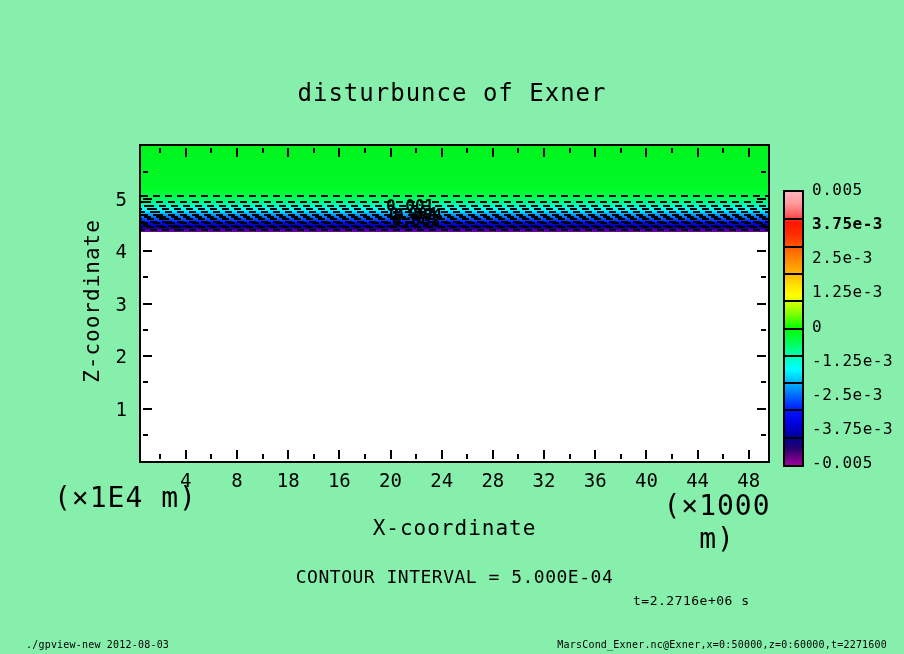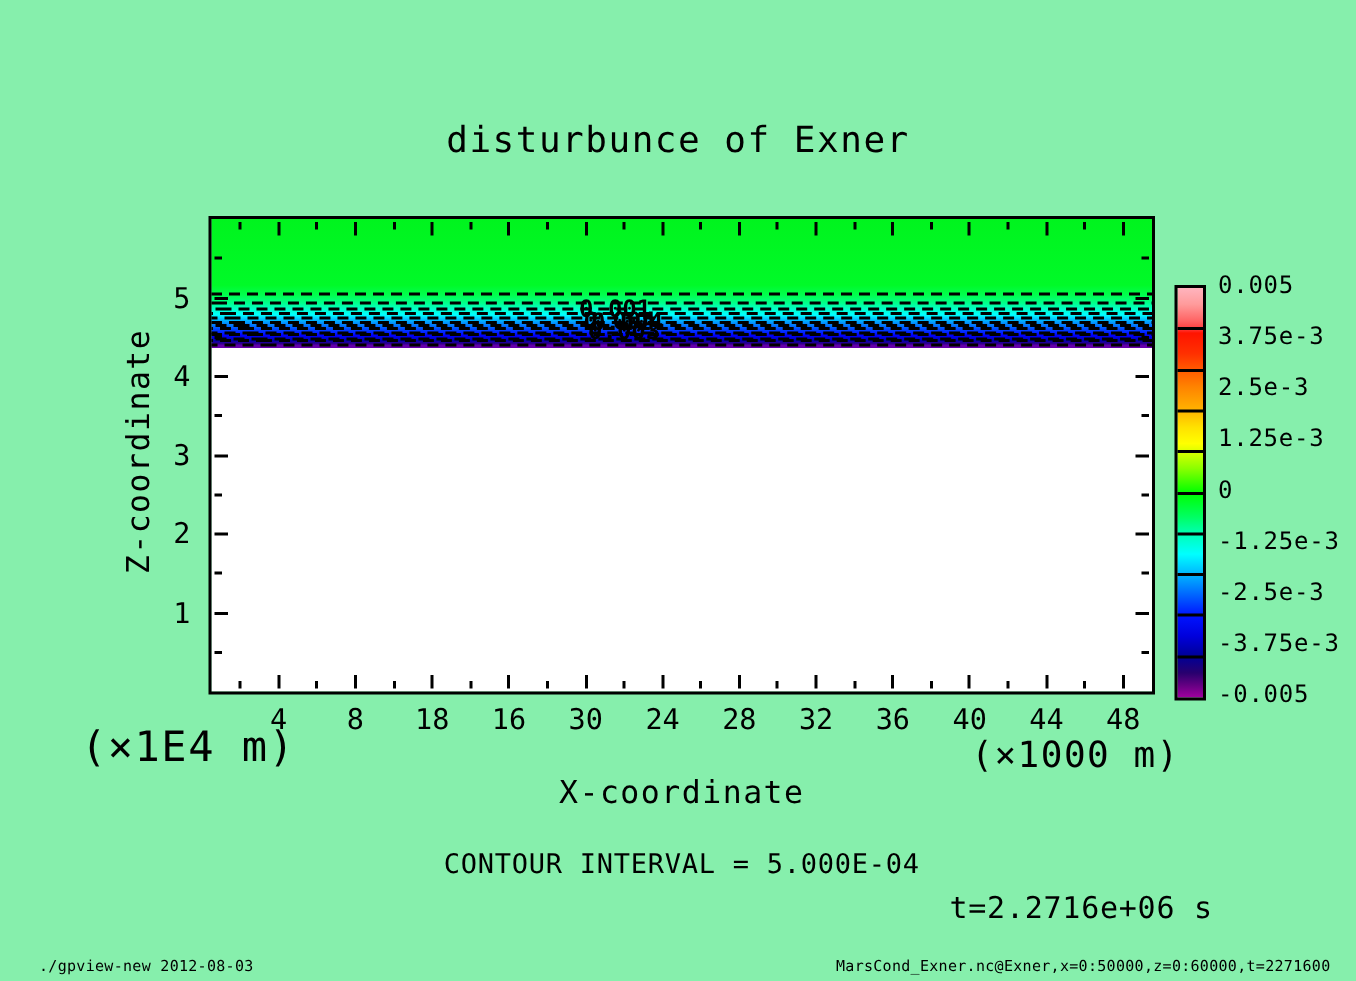--- a/index.html
+++ b/index.html
@@ -12,26 +12,26 @@
   #plot{left:141px;top:146px;width:627px;height:315px;}
   #plot-frame{left:-2px;top:-2px;right:-2px;bottom:-2px;border:2px solid #000;}
   .tick{background:#000;}
   .contour-label{font-size:16px;font-weight:bold;letter-spacing:0px;line-height:14px;}
   .ylab{width:47px;text-align:right;font-size:19px;line-height:22px;height:22px;}
   .xlab{width:44px;text-align:center;font-size:19px;line-height:22px;height:22px;}
   #y-axis-title{left:-9px;top:288px;width:204px;height:26px;text-align:center;
     font-size:21px;letter-spacing:1px;transform:rotate(-90deg);transform-origin:center;}
   #x-axis-title{left:141px;top:516px;width:627px;text-align:center;font-size:21px;letter-spacing:1px;}
   #y-unit{left:54px;top:481px;font-size:28px;letter-spacing:1px;}
-  #x-unit{left:647px;top:489px;width:140px;text-align:center;font-size:24px;letter-spacing:1px;}
+  #x-unit{left:647px;top:489px;width:140px;text-align:center;font-size:28px;letter-spacing:1px;}
   #colorbar{left:783px;top:190px;width:21px;height:277px;border:2px solid #000;box-sizing:border-box;}
   .cb-sep{left:0;right:0;height:2px;background:#000;}
   .cb-label{left:812px;height:20px;line-height:20px;font-size:16px;letter-spacing:0.5px;}
   #contour-interval{left:141px;top:566px;width:627px;text-align:center;font-size:18px;letter-spacing:0.5px;}
-  #time-label{left:633px;top:593px;font-size:20px;letter-spacing:0.5px;}
+  #time-label{left:633px;top:593px;font-size:13px;letter-spacing:0.5px;}
   .footer{top:639px;font-size:10px;letter-spacing:0.2px;}
   #footer-left{left:26px;}
   #footer-right{right:17px;}
 </style>
 </head>
 <body>
 
 <div id="root">
 
   <div class="abs" id="plot-title">disturbunce of Exner</div>
@@ -144,21 +144,21 @@
       <div class="abs ylab" style="left: 80px; top: 345px;">2</div>
       <div class="abs ylab" style="left: 80px; top: 292.5px;">3</div>
       <div class="abs ylab" style="left: 80px; top: 240px;">4</div>
       <div class="abs ylab" style="left: 80px; top: 187.5px;">5</div>
     </div>
   <div id="x-label-group">
       <div class="abs xlab" style="left: 163.786px; top: 469px;">4</div>
       <div class="abs xlab" style="left: 214.969px; top: 469px;">8</div>
       <div class="abs xlab" style="left: 266.153px; top: 469px;">18</div>
       <div class="abs xlab" style="left: 317.337px; top: 469px;">16</div>
-      <div class="abs xlab" style="left: 368.52px; top: 469px;">30</div>
+      <div class="abs xlab" style="left: 368.52px; top: 469px;">20</div>
       <div class="abs xlab" style="left: 419.704px; top: 469px;">24</div>
       <div class="abs xlab" style="left: 470.888px; top: 469px;">28</div>
       <div class="abs xlab" style="left: 522.071px; top: 469px;">32</div>
       <div class="abs xlab" style="left: 573.255px; top: 469px;">36</div>
       <div class="abs xlab" style="left: 624.439px; top: 469px;">40</div>
       <div class="abs xlab" style="left: 675.622px; top: 469px;">44</div>
       <div class="abs xlab" style="left: 726.806px; top: 469px;">48</div>
     </div>
 
   <div class="abs" id="colorbar" style="background: linear-gradient(rgb(255, 180, 190) 0%, rgb(255, 155, 155) 4%, rgb(255, 100, 100) 8%, rgb(255, 60, 60) 10%, rgb(255, 20, 0) 11%, rgb(255, 48, 0) 16%, rgb(255, 90, 0) 20%, rgb(255, 130, 0) 24%, rgb(255, 180, 0) 30%, rgb(255, 225, 0) 34%, rgb(255, 255, 0) 38%, rgb(140, 255, 0) 44%, rgb(0, 255, 0) 50%, rgb(0, 255, 100) 56%, rgb(0, 255, 180) 60%, rgb(0, 255, 255) 65%, rgb(0, 180, 255) 70%, rgb(0, 100, 255) 75%, rgb(0, 20, 255) 80%, rgb(0, 0, 220) 85%, rgb(0, 0, 150) 90%, rgb(40, 0, 110) 94%, rgb(100, 0, 130) 97%, rgb(160, 0, 160) 100%);">
@@ -167,21 +167,21 @@
       <div class="abs cb-sep" style="top: calc(30% - 1px);"></div>
       <div class="abs cb-sep" style="top: calc(40% - 1px);"></div>
       <div class="abs cb-sep" style="top: calc(50% - 1px);"></div>
       <div class="abs cb-sep" style="top: calc(60% - 1px);"></div>
       <div class="abs cb-sep" style="top: calc(70% - 1px);"></div>
       <div class="abs cb-sep" style="top: calc(80% - 1px);"></div>
       <div class="abs cb-sep" style="top: calc(90% - 1px);"></div>
     </div>
   <div id="cb-label-group">
       <div class="abs cb-label" style="top: 180px;">0.005</div>
-      <div class="abs cb-label" style="top: 214.125px;">3.75e-3</div>
+      <div class="abs cb-label" style="top: 214.125px; font-weight: bold;">3.75e-3</div>
       <div class="abs cb-label" style="top: 248.25px;">2.5e-3</div>
       <div class="abs cb-label" style="top: 282.375px;">1.25e-3</div>
       <div class="abs cb-label" style="top: 316.5px;">0</div>
       <div class="abs cb-label" style="top: 350.625px;">-1.25e-3</div>
       <div class="abs cb-label" style="top: 384.75px;">-2.5e-3</div>
       <div class="abs cb-label" style="top: 418.875px;">-3.75e-3</div>
       <div class="abs cb-label" style="top: 453px;">-0.005</div>
     </div>
 
   <div class="abs" id="contour-interval">CONTOUR INTERVAL = 5.000E-04</div>

